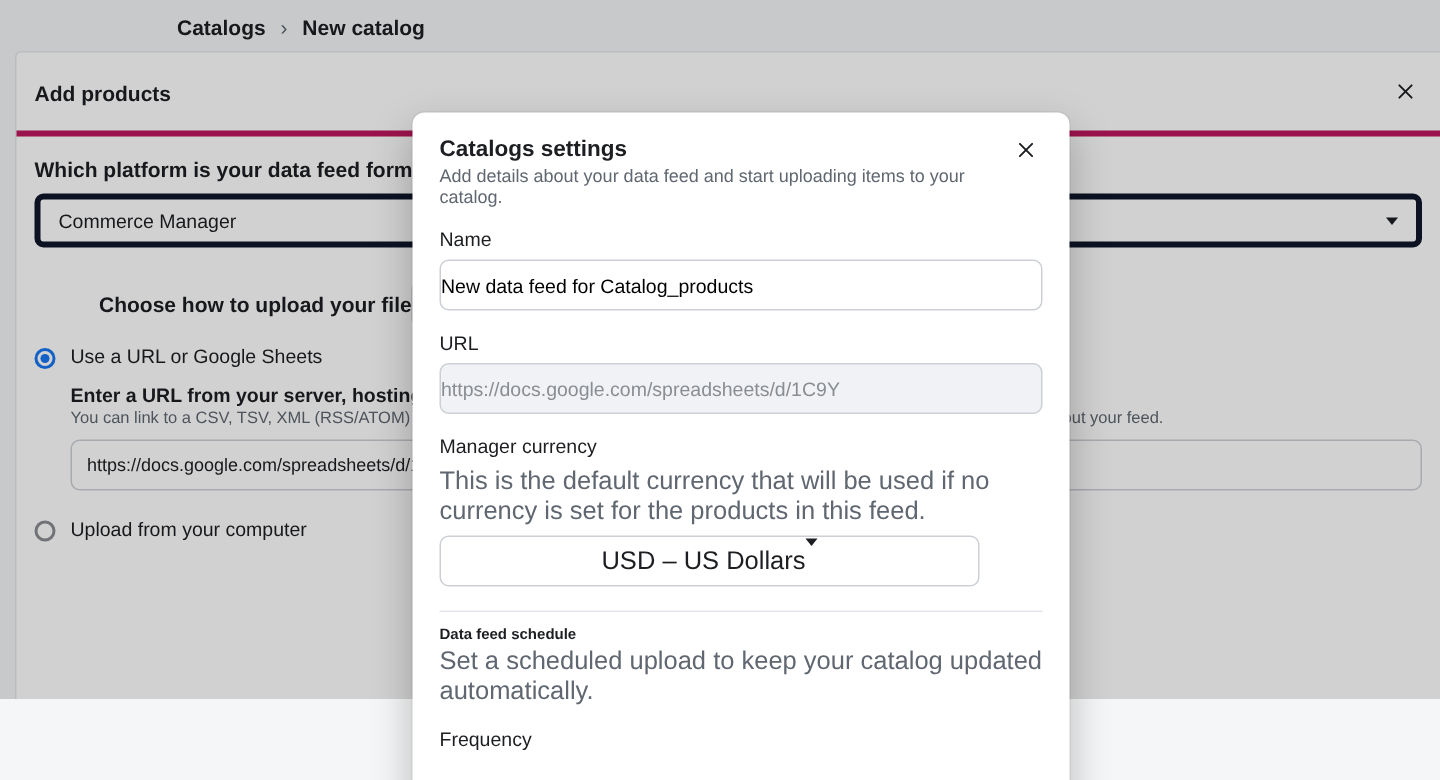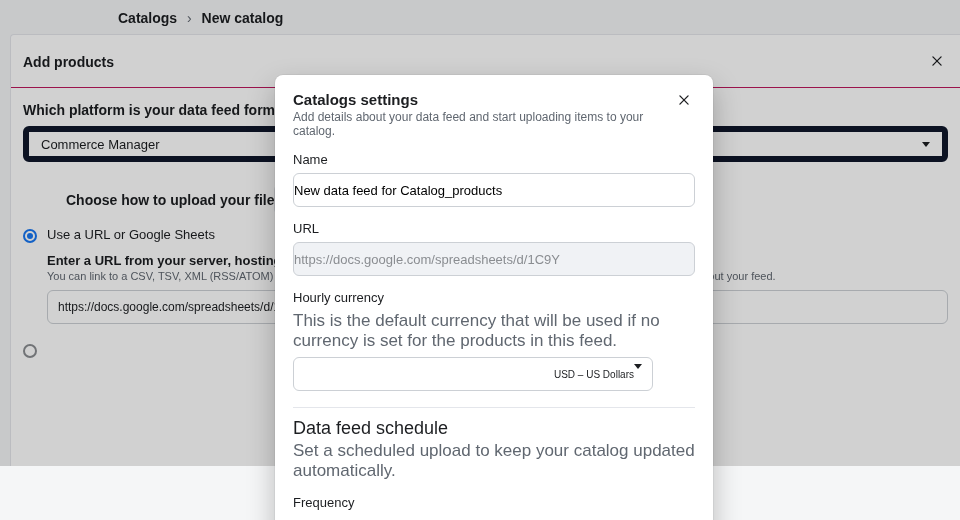--- a/index.html
+++ b/index.html
@@ -8,26 +8,26 @@
 
     
     .breadcrumb { padding: 10px 20px 10px 118px; font-size: 14px; font-weight: 600; color: #1c1e21; }
     .breadcrumb .crumb-sep { margin: 0 6px; color: #606770; font-weight: 400; }
 
     
     .scrim { position: absolute; inset: 0; background: rgba(0,0,0,0.18); }
 
     
     .panel { position: absolute; top: 34px; left: 10px; right: 0; bottom: 0; background: #ffffff; border: 1px solid #e4e6eb; border-right: none; border-bottom: none; border-radius: 4px 0 0 0; padding: 14px 0 0 0; }
-    .panel-header { display: flex; align-items: center; justify-content: space-between; padding: 0 12px 12px 12px; border-bottom: 1px solid #be185d; }
+    .panel-header { display: flex; align-items: center; justify-content: space-between; padding: 0 12px 12px 12px; border-bottom: 4px solid #be185d; }
     .panel-header h2 { font-size: 14px; font-weight: 600; }
     .panel-close { font-size: 18px; line-height: 1; color: #1c1e21; cursor: pointer; padding: 4px; }
     .panel-body { padding: 14px 12px 0 12px; }
     .section-label { font-size: 14px; font-weight: 600; margin-bottom: 8px; }
-    .fake-select { display: flex; align-items: center; justify-content: space-between; height: 36px; border: 6px solid #0f172a; border-radius: 6px; padding: 0 12px; font-size: 13px; background: #fff; }
+    .fake-select { display: flex; align-items: center; justify-content: space-between; height: 36px; border: 4px solid #0f172a; border-radius: 6px; padding: 0 12px; font-size: 13px; background: #fff; }
 
     .row-choose { display: flex; align-items: center; justify-content: flex-start; margin-top: 22px; margin-left: 43px; }
     .download-pill { display: flex; align-items: center; gap: 8px; background: #e4e6eb; color: #1c1e21; border-radius: 6px; padding: 8px 12px; font-size: 13px; font-weight: 500; }
 
     .radio-row { display: flex; align-items: flex-start; gap: 10px; margin-top: 12px; }
     .radio-dot { width: 14px; height: 14px; border-radius: 50%; border: 2px solid #1877f2; display: flex; align-items: center; justify-content: center; margin-top: 2px; flex-shrink: 0; }
     .radio-dot.on::after { content: ""; width: 6px; height: 6px; background: #1877f2; border-radius: 50%; }
     .radio-dot.off { border-color: #8a8d91; }
     .radio-label { font-size: 13px; }
     .sub-block { margin-left: 24px; margin-top: 10px; }
@@ -38,23 +38,23 @@
     
     .modal { position: absolute; top: 75px; left: 275px; width: 438px; background: #ffffff; border-radius: 8px; box-shadow: 0 12px 28px rgba(0,0,0,0.25), 0 0 0 1px rgba(0,0,0,0.04); padding: 16px 18px 14px 18px; z-index: 10; }
     .modal-header { display: flex; align-items: flex-start; justify-content: space-between; }
     .modal-title { font-size: 15px; font-weight: 700; }
     .modal-sub { font-size: 12px; color: #606770; margin-top: 2px; }
     .modal-close { font-size: 16px; line-height: 1; cursor: pointer; color: #1c1e21; padding: 2px 4px; }
     .field-label { font-size: 13px; font-weight: 400; margin-top: 14px; margin-bottom: 6px; }
     .text-input { width: 100%; height: 34px; border: 1px solid #ccd0d5; border-radius: 6px; padding: 0 0; font-size: 13px; background: #fff; }
     .text-input.disabled { background: #f0f2f5; color: #8a8d91; }
     .help { font-size: 17px; color: #606770; margin-top: 2px; }
-    .select-row { display: flex; align-items: center; justify-content: flex-end; height: 34px; border: 1px solid #ccd0d5; border-radius: 6px; padding: 0 10px; font-size: 10px; background: #fff; cursor: pointer; }
+    .select-row { display: flex; align-items: center; justify-content: center; height: 34px; border: 1px solid #ccd0d5; border-radius: 6px; padding: 0 10px; font-size: 17px; background: #fff; cursor: pointer; }
     .divider { border: none; border-top: 1px solid #e4e6eb; margin: 16px 0 4px 0; }
-    .schedule-title { font-size: 18px; font-weight: 400; margin-top: 10px; }
+    .schedule-title { font-size: 10px; font-weight: 700; margin-top: 10px; }
     .cols { display: flex; gap: 10px; margin-top: 0; }
     .cols .col { flex: 1; }
     .cols-wide .col:first-child { flex: 0 0 128px; }
     .caret-down { width: 0; height: 0; border-left: 4px solid transparent; border-right: 4px solid transparent; border-top: 5px solid #1c1e21; }
     .caret-wrap { padding-left: 8px; display: inline-flex; }
     .icon-svg { width: 14px; height: 14px; flex-shrink: 0; }
   </style>
 </head>
 <body>
 
@@ -105,20 +105,21 @@
         <div class="radio-label">Use a URL or Google Sheets</div>
       </div>
       <div class="sub-block">
         <div class="sub-title">Enter a URL from your server, hosting website or cloud storage</div>
         <div class="sub-help">You can link to a CSV, TSV, XML (RSS/ATOM) or XLSX file, or a Google Sheet. Use a public Google Sheets URL or upload a file to test out your feed.</div>
         <input class="url-input" type="text" value="https://docs.google.com/spreadsheets/d/1C9Y" style="">
       </div>
 
       <div class="radio-row" style="margin-top:18px">
         <div class="radio-dot off"></div>
+        <div class="radio-label">Upload from your computer</div>
       </div>
     </div>
   </div>
 
   <div class="scrim"></div>
 
   <div class="modal">
     <div class="modal-header">
       <div>
         <div class="modal-title">Catalogs settings</div>
@@ -131,21 +132,21 @@
           </svg>
       </div>
     </div>
 
     <div class="field-label">Name</div>
     <input class="text-input" type="text" value="New data feed for Catalog_products" style="">
 
     <div class="field-label">URL</div>
     <input class="text-input disabled" type="text" readonly="" value="https://docs.google.com/spreadsheets/d/1C9Y" style="">
 
-    <div class="field-label">Hourly currency</div>
+    <div class="field-label">Manager currency</div>
     <div class="help">This is the default currency that will be used if no currency is set for the products in this feed.</div>
     <div class="select-row" style="margin-top:6px; width: 360px;">
       <span>USD – US Dollars</span>
       <span><span class="caret-down"></span></span>
     </div>
 
     <hr class="divider">
 
     <div class="schedule-title">Data feed schedule</div>
     <div class="help" style="margin-top:2px">Set a scheduled upload to keep your catalog updated automatically.</div>

